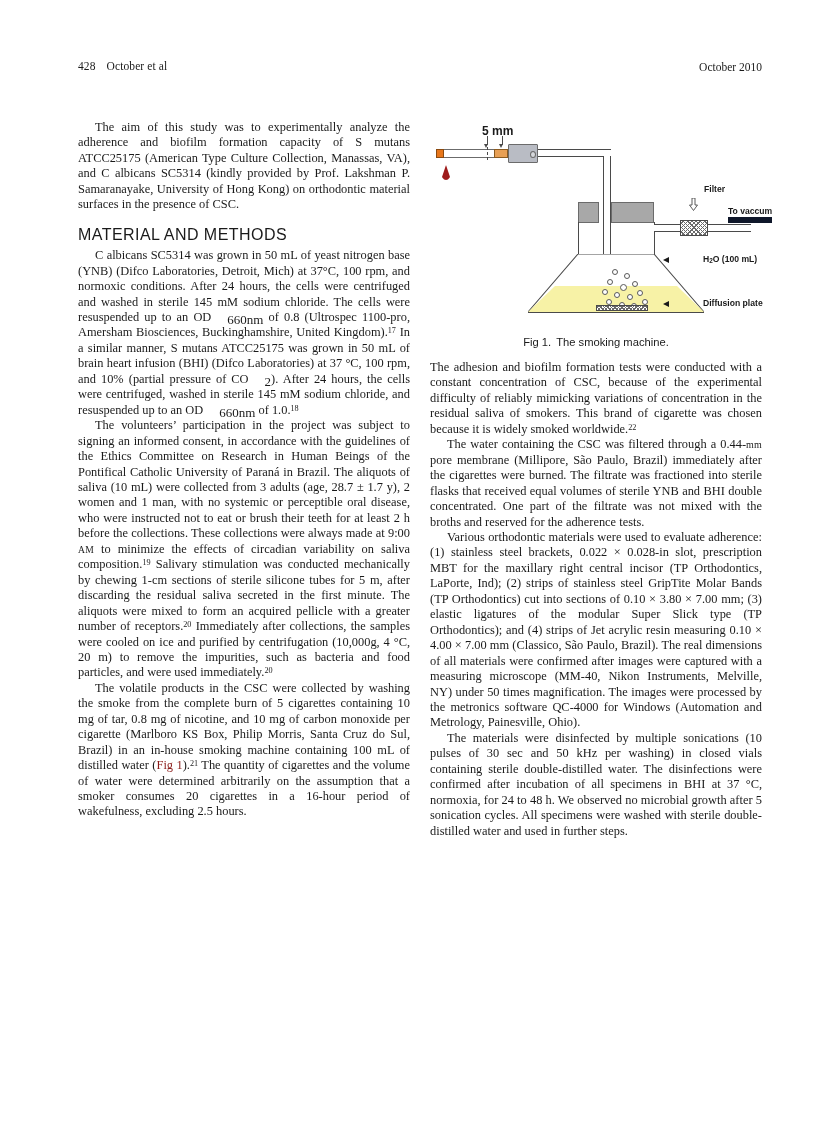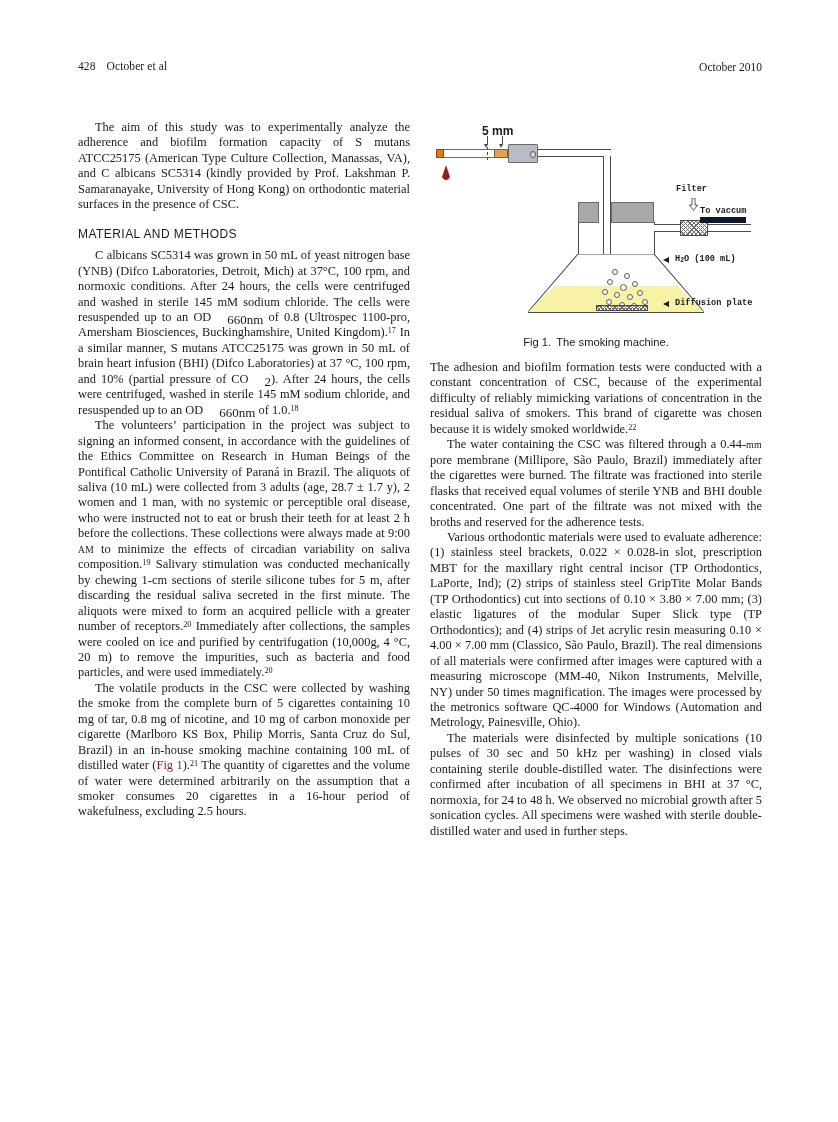--- a/index.html
+++ b/index.html
@@ -67,21 +67,21 @@
 
   p.para {
     margin: 0;
     text-indent: 17px;
     text-align: justify;
   }
   p.para.noindent { text-indent: 0; }
 
   h2.sec-head {
     font-family: "Liberation Sans", sans-serif;
-    font-size: 12px;
+    font-size: 16px;
     font-weight: 400;
     letter-spacing: 0.45px;
     margin: 14px 0 6px 0;
     text-align: left;
     color: #1a1a1a;
   }
 
   sup.ref {
     font-size: 8.2px;
     vertical-align: 0.42em;
@@ -198,25 +198,26 @@
       #ffffff;
     box-sizing: border-box;
   }
   .bubble {
     border: 1px solid #5a5a5a;
     border-radius: 50%;
     background: #ffffff;
   }
 
   .fig-label {
-    font-family: Liberation Mono, monospace;
+    font-family: Liberation Sans, sans-serif;
     font-size: 8.6px;
     font-weight: bold;
     color: #1a1a1a;
     white-space: nowrap;
+    margin-left: 28px;
   }
   .fig-label-dim {
     font-family: "Liberation Sans", sans-serif;
     font-size: 12px;
     font-weight: bold;
     color: #1a1a1a;
     white-space: nowrap;
   }
   .fig-label.underlined {
     border-bottom: 6px solid #0f172a;

